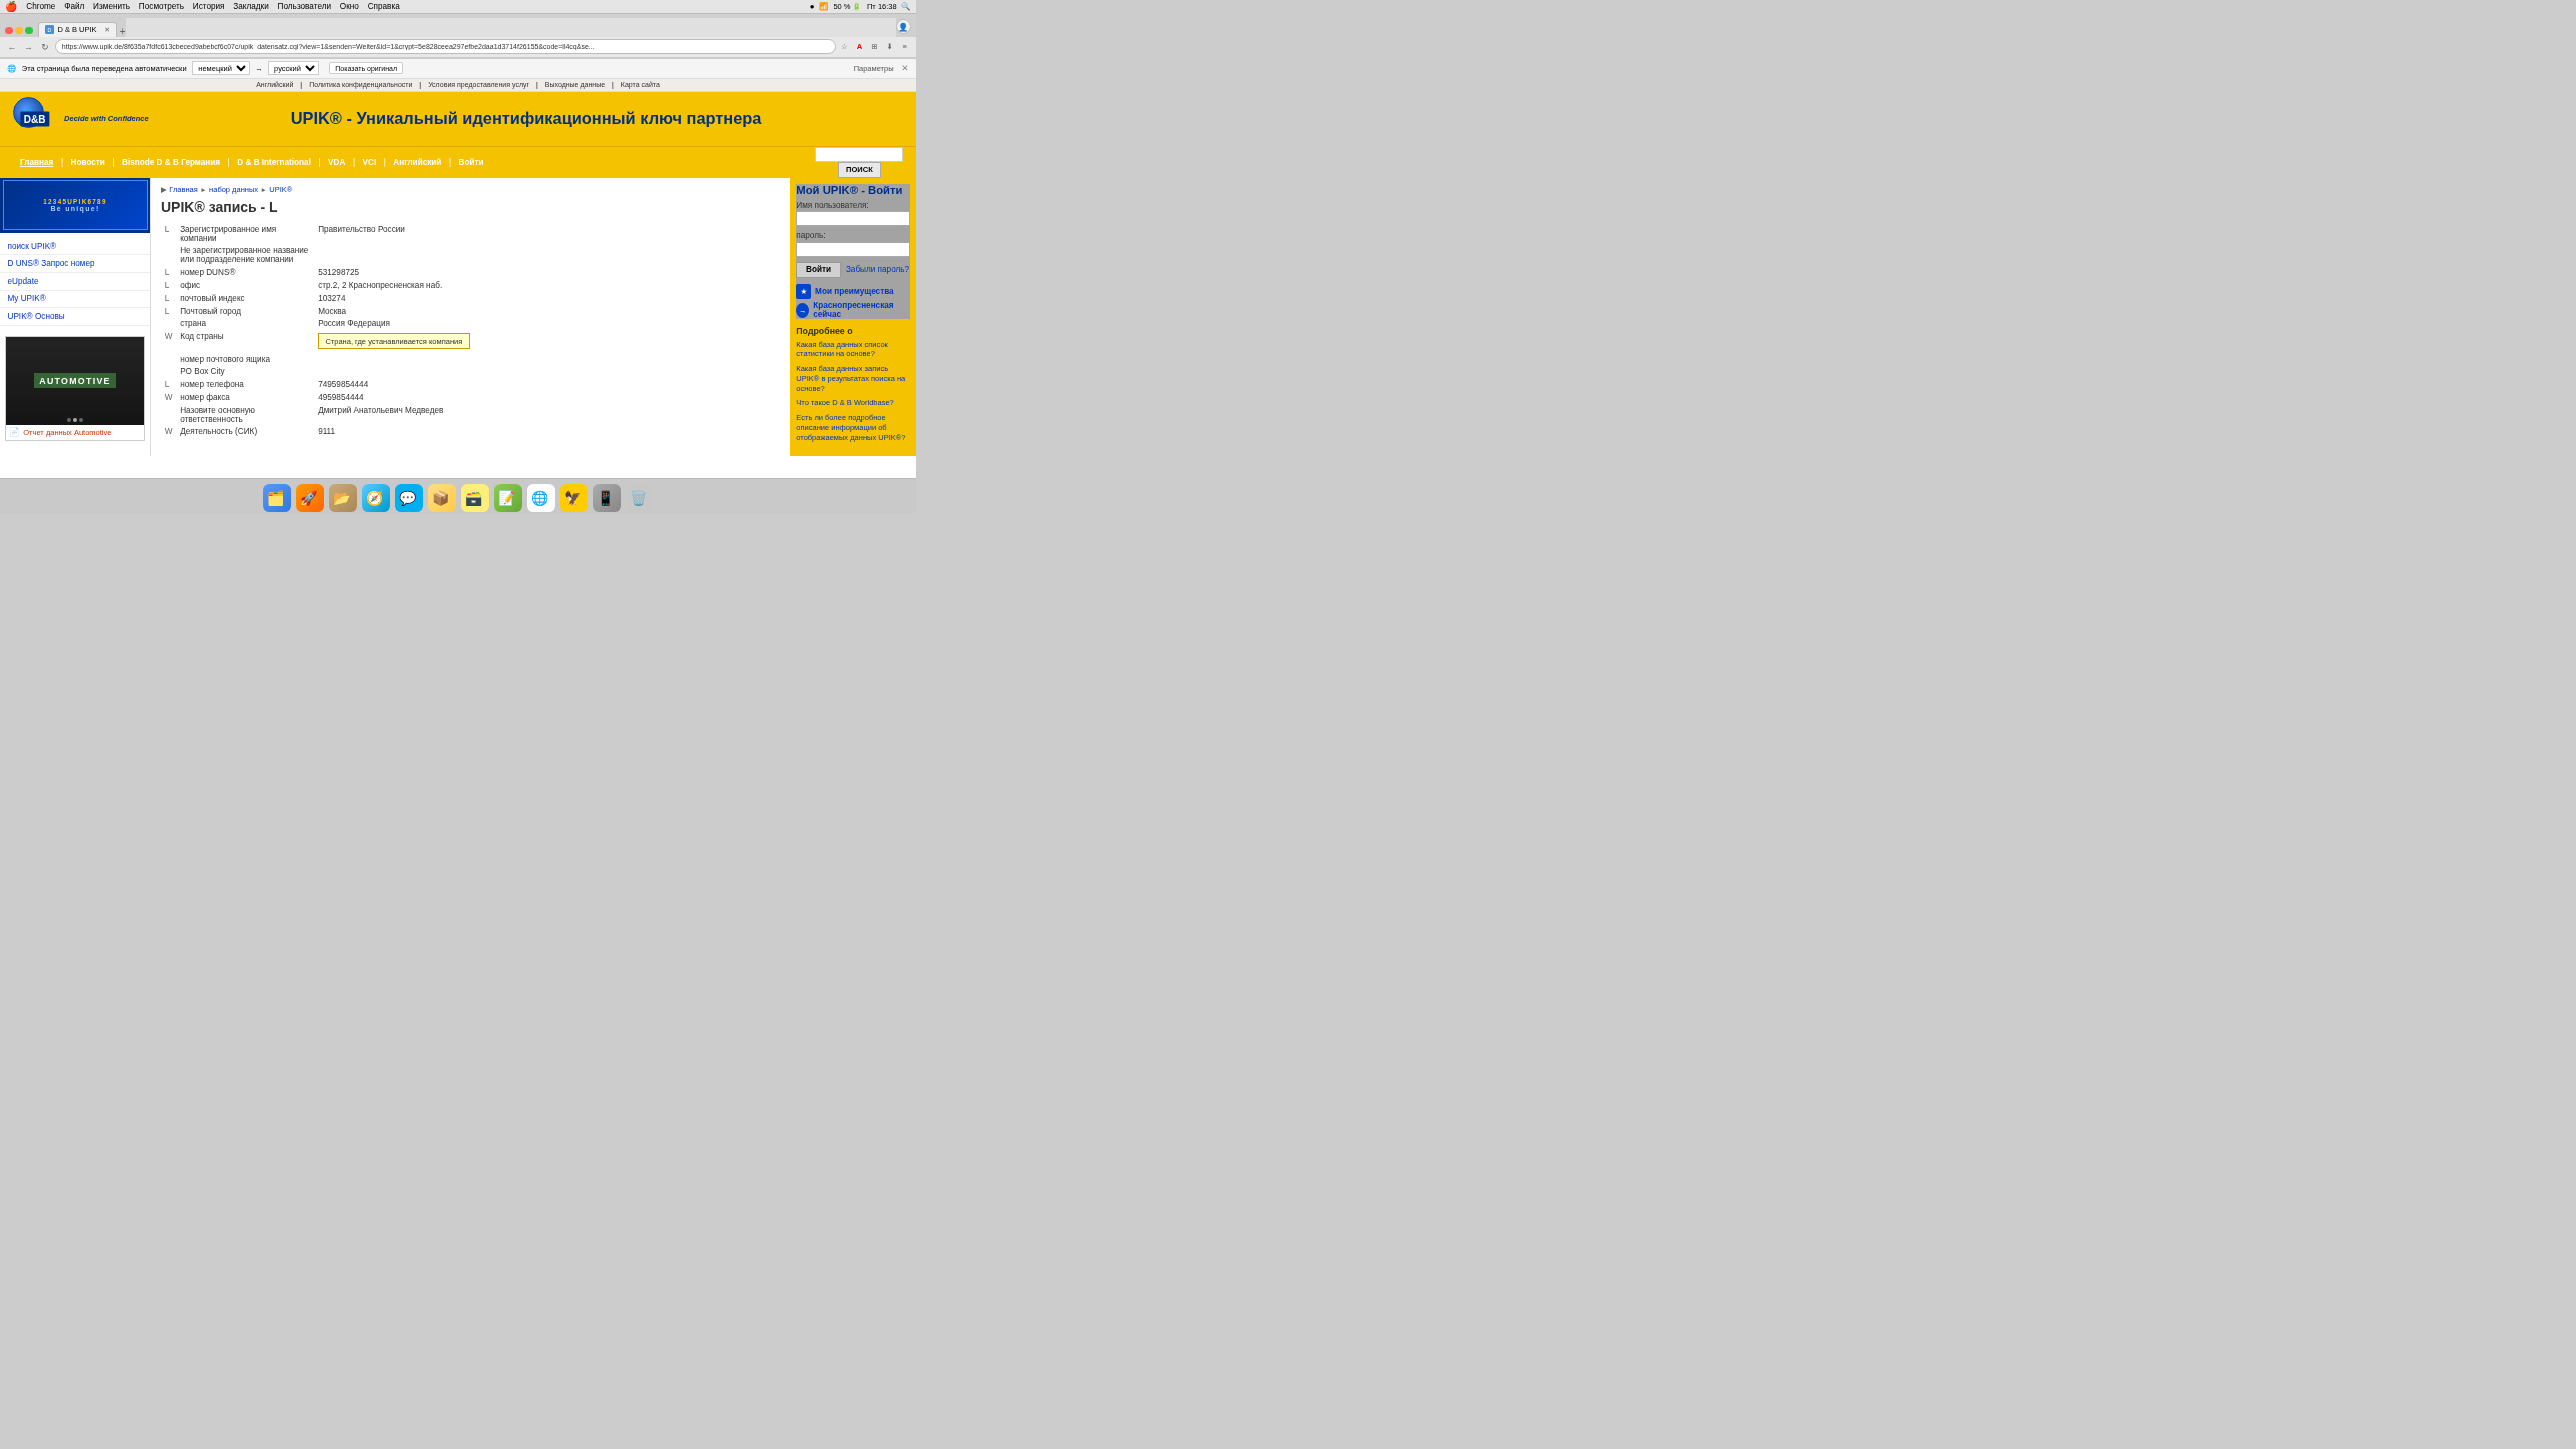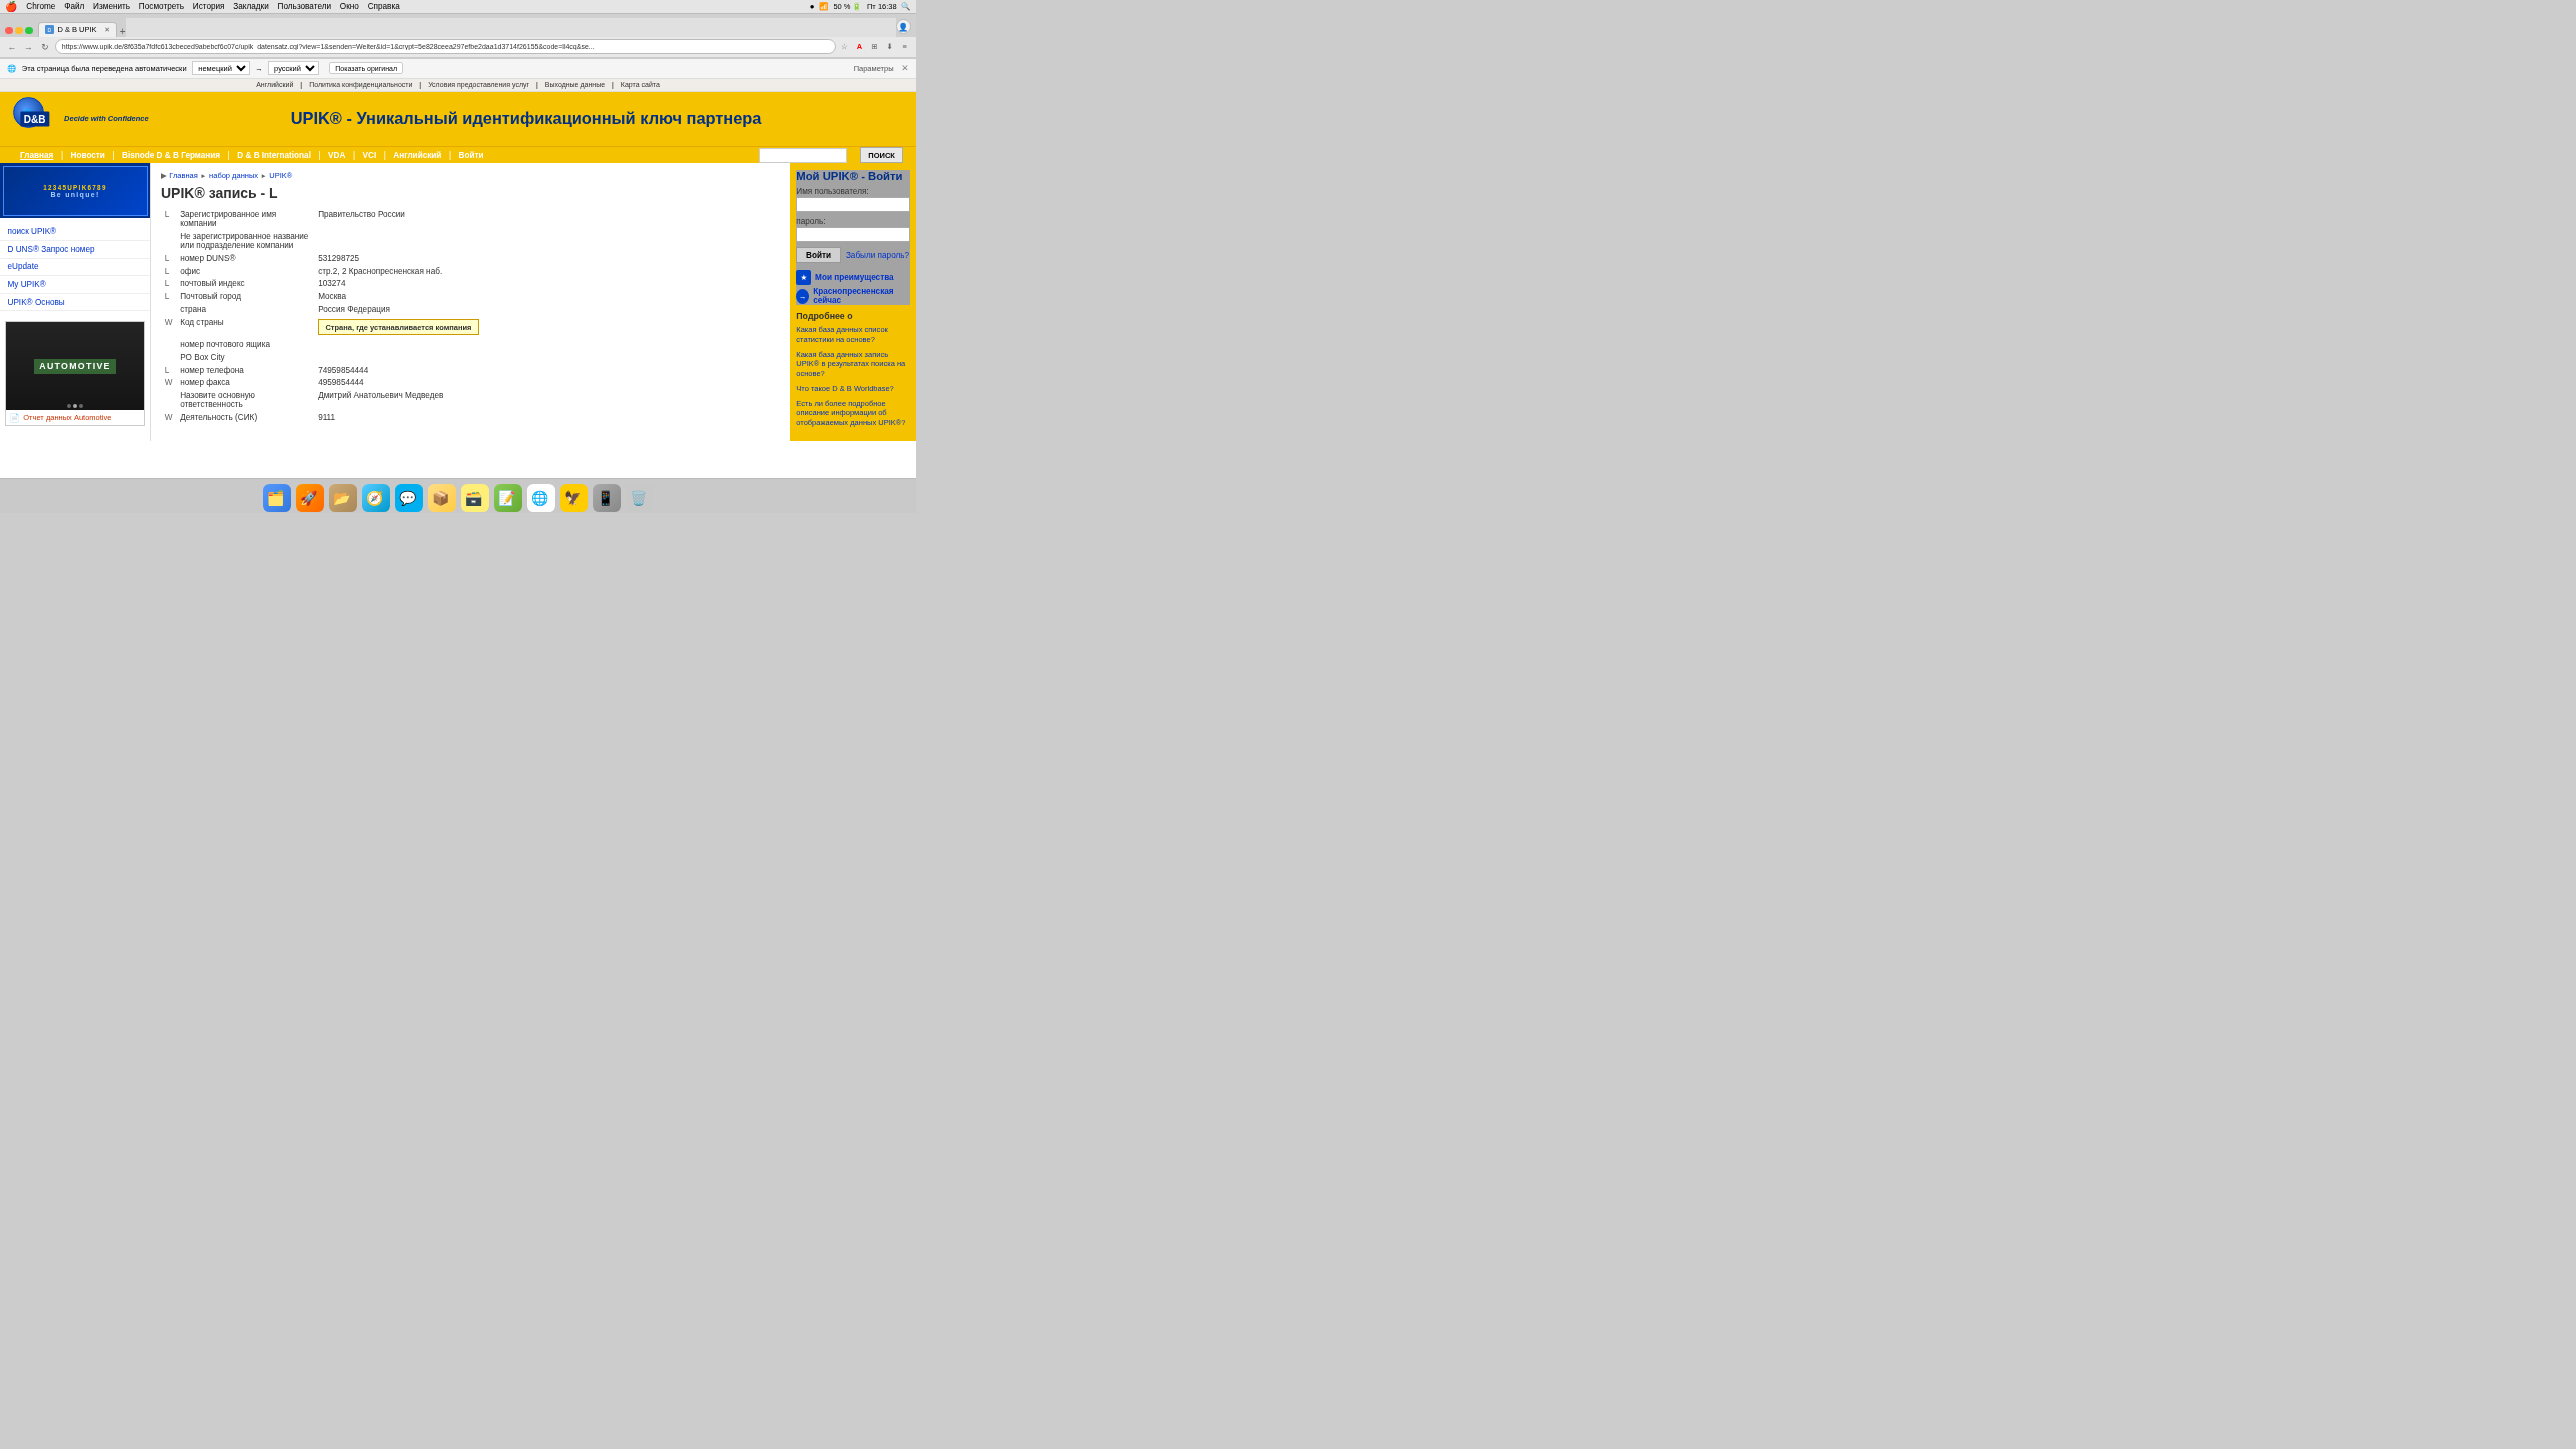--- a/index.html
+++ b/index.html
@@ -135,21 +135,21 @@
     }
     .main-nav a {
       color: white;
       text-decoration: none;
       padding: 3.8px 7.5px;
       font-size: 8.2px;
       font-weight: bold;
     }
     .main-nav a.active { text-decoration: underline; }
     .nav-separator { color: white; }
-    .search-area { margin-left: auto; display: flex; align-items: center; gap: 13px; }
+    .search-area { margin-left: auto; display: flex; align-items: center; gap: 0; flex-direction: column; }
     .search-input-nav {
       width: 88px;
       height: 15px;
       border: 0.6px solid #ccc;
       padding: 0 2.5px;
       font-size: 7.5px;
     }
     .search-btn-nav {
       padding: 2.5px 7.5px;
       background: #e8e8e8;
@@ -270,21 +270,20 @@
     
     .tooltip-box {
       background: #ffffcc;
       border: 0.6px solid #cc9900;
       padding: 2.5px 6.3px;
       font-size: 7.5px;
       color: #333;
       display: inline-block;
       position: relative;
       margin: 1.3px 0;
-      font-weight: bold;
     }
 
     
     .section-title { font-size: 8.8px; font-weight: bold; color: #333; margin: 5px 0 3.8px; }
     .action-row { display: flex; align-items: flex-start; gap: 10px; margin: 5px 0; }
     .action-text { flex: 1; font-size: 8.2px; color: #333; line-height: 1.4; }
     .action-btn {
       padding: 3.8px 11.3px;
       background: #d0d0d0;
       border: 0.6px solid #999;

